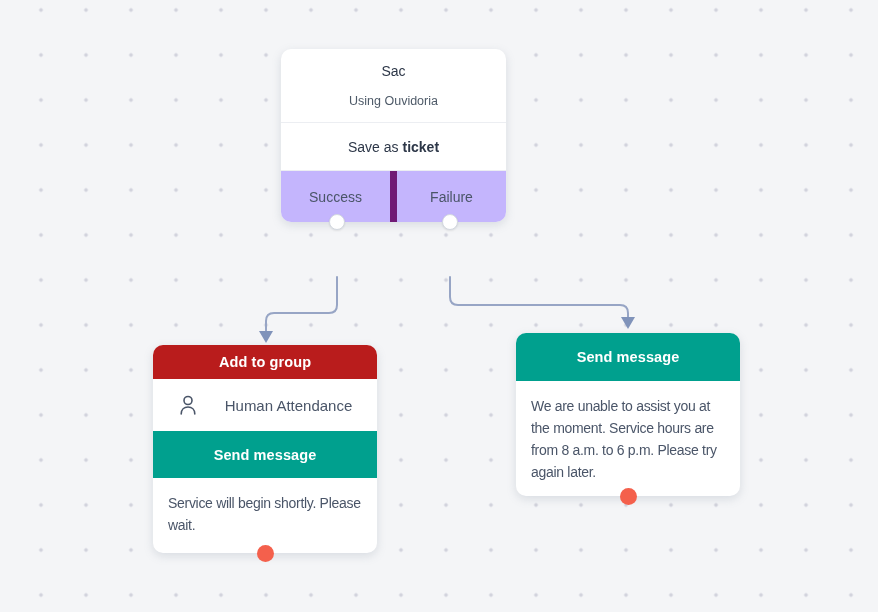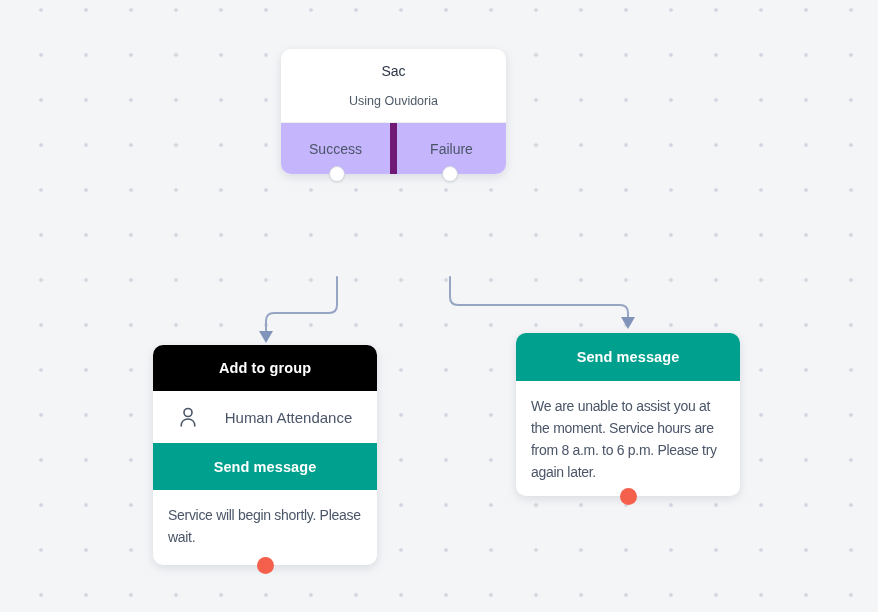--- a/index.html
+++ b/index.html
@@ -36,21 +36,21 @@
     align-items: center;
     justify-content: center;
     border-radius: 10px 10px 0 0;
     color: #ffffff;
     font-weight: bold;
     font-size: 14.5px;
     letter-spacing: 0.1px;
     cursor: grab;
   }
   .hdr-orange { background: #dc6b28; }
-  .hdr-blue   { background: #000000; height: 46px; }
+  .hdr-blue   { background: #b91c1c; height: 34px; }
   .hdr-teal   { background: #00a08e; }
   .hdr-teal-mid { background: #00a08e; height: 47px; border-radius: 0; }
 
   
   #node-open-ticket { left: 281px; top: 49px; width: 225px; }
   .ot-action {
     height: 74px;
     display: flex;
     flex-direction: column;
     align-items: center;
@@ -149,20 +149,24 @@
       <path d="M450 277 L450 297 Q450 305 458 305 L620 305 Q628 305 628 313 L628 317" fill="none" stroke="#97a5c5" stroke-width="2" stroke-linecap="round"></path>
       <polygon points="621,317 635,317 628,329" fill="#8093ba"></polygon>
     </g>
   </svg>
 
   <div class="node" id="node-open-ticket">
     <div class="ot-action">
       <div class="ot-action-title">Sac</div>
       <div class="ot-action-sub">Using Ouvidoria</div>
     </div>
+    <div class="ot-save">
+      <span>Save as</span>
+      <span class="kw">ticket</span>
+    </div>
     <div class="ot-outputs">
       <div class="ot-output-cell">
         <span>Success</span>
       </div>
       <div class="ot-output-cell">
         <span>Failure</span>
       </div>
     </div>
     <div class="port" id="port-success"></div>
     <div class="port" id="port-failure"></div>

